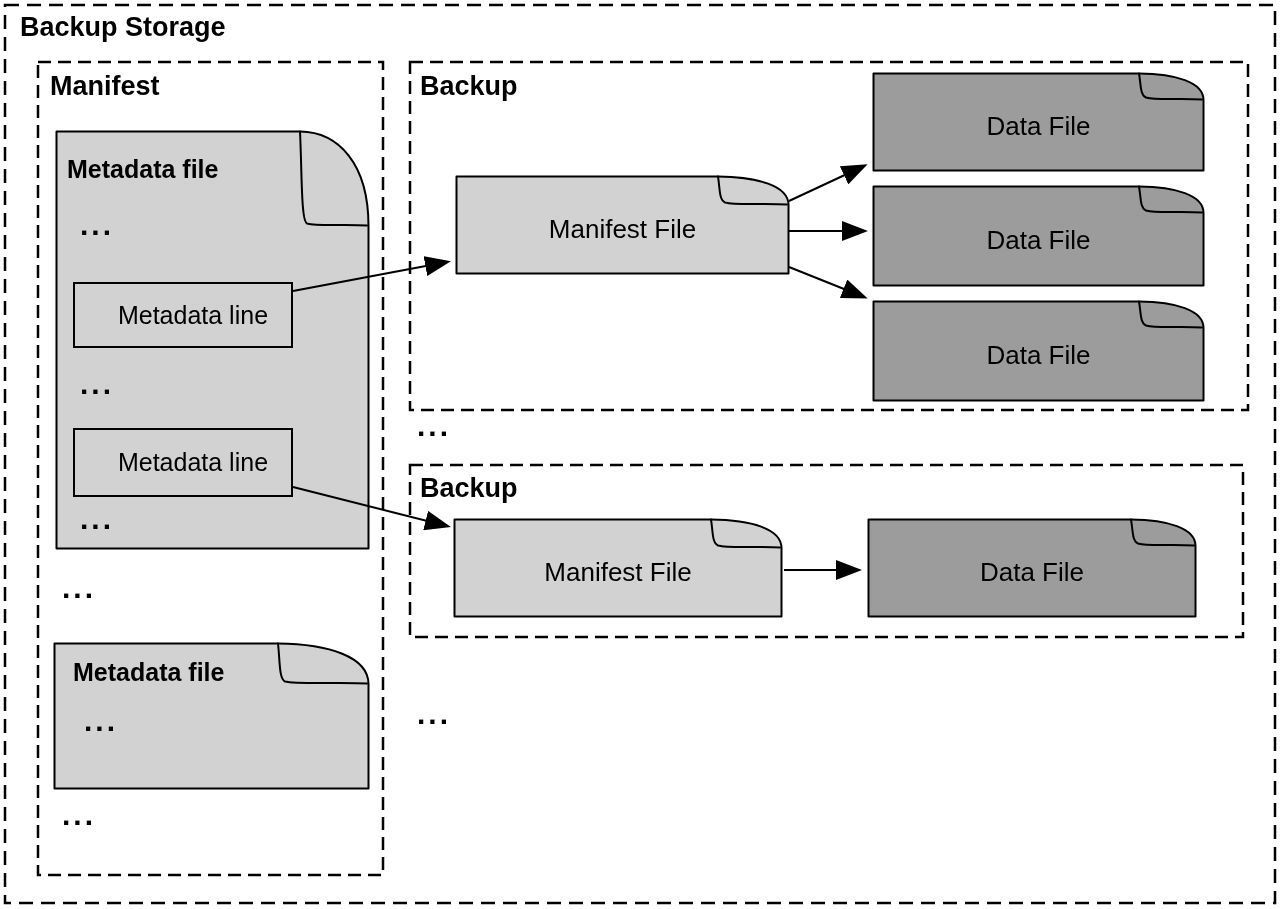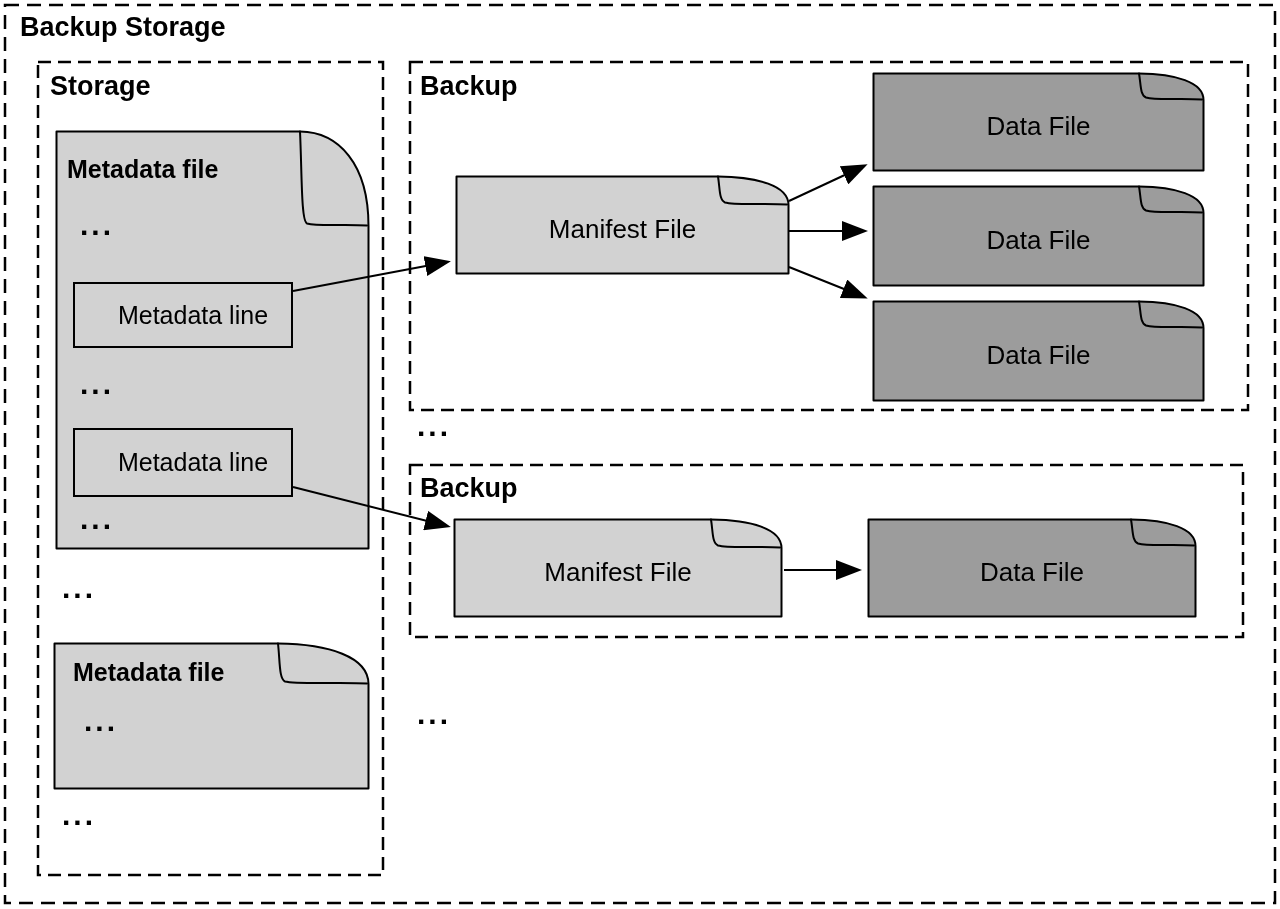--- a/index.html
+++ b/index.html
@@ -77,21 +77,21 @@
 <div id="page">
 
   <svg class="layer" viewBox="0 0 1280 909">
     <rect x="5" y="5" width="1270" height="898" fill="none" stroke="#000" stroke-width="2.5" stroke-dasharray="14 8"></rect>
     <rect x="38" y="62" width="345" height="813" fill="none" stroke="#000" stroke-width="2.5" stroke-dasharray="13 7"></rect>
     <rect x="410" y="62" width="838" height="348" fill="none" stroke="#000" stroke-width="2.5" stroke-dasharray="13 7"></rect>
     <rect x="410" y="465" width="833" height="172" fill="none" stroke="#000" stroke-width="2.5" stroke-dasharray="13 7"></rect>
   </svg>
 
   <div class="group-label" style="left:20px; top:12px;">Backup Storage</div>
-  <div class="group-label" style="left:50px; top:71px;">Storage</div>
+  <div class="group-label" style="left:50px; top:71px;">Manifest</div>
   <div class="group-label" style="left:420px; top:71px;">Backup</div>
   <div class="group-label" style="left:420px; top:473px;">Backup</div>
 
   <div class="doc" style="left:55px; top:130px; width:315px; height:420px;">
       <svg width="315" height="420" class="doc-svg">
         <path d="M 1.5 1.5 L 245 1.5 C 283.5 2 313.5 33.599999999999994 313.5 96 L 313.5 418.5 L 1.5 418.5 Z" fill="#d2d2d2" stroke="#000000" stroke-width="2" stroke-linejoin="round"></path>
         <path d="M 245 1.5 C 247 43.2 246 91 252 93.5 C 263 96.5 289 94 312 95.5" fill="none" stroke="#000000" stroke-width="2" stroke-linecap="round"></path>
       </svg>
     <div class="doc-title" style="left:12px; top:25px;">Metadata file</div>
     <div class="line-box" style="left:18px; top:152px; width:220px; height:66px;">Metadata line</div>

